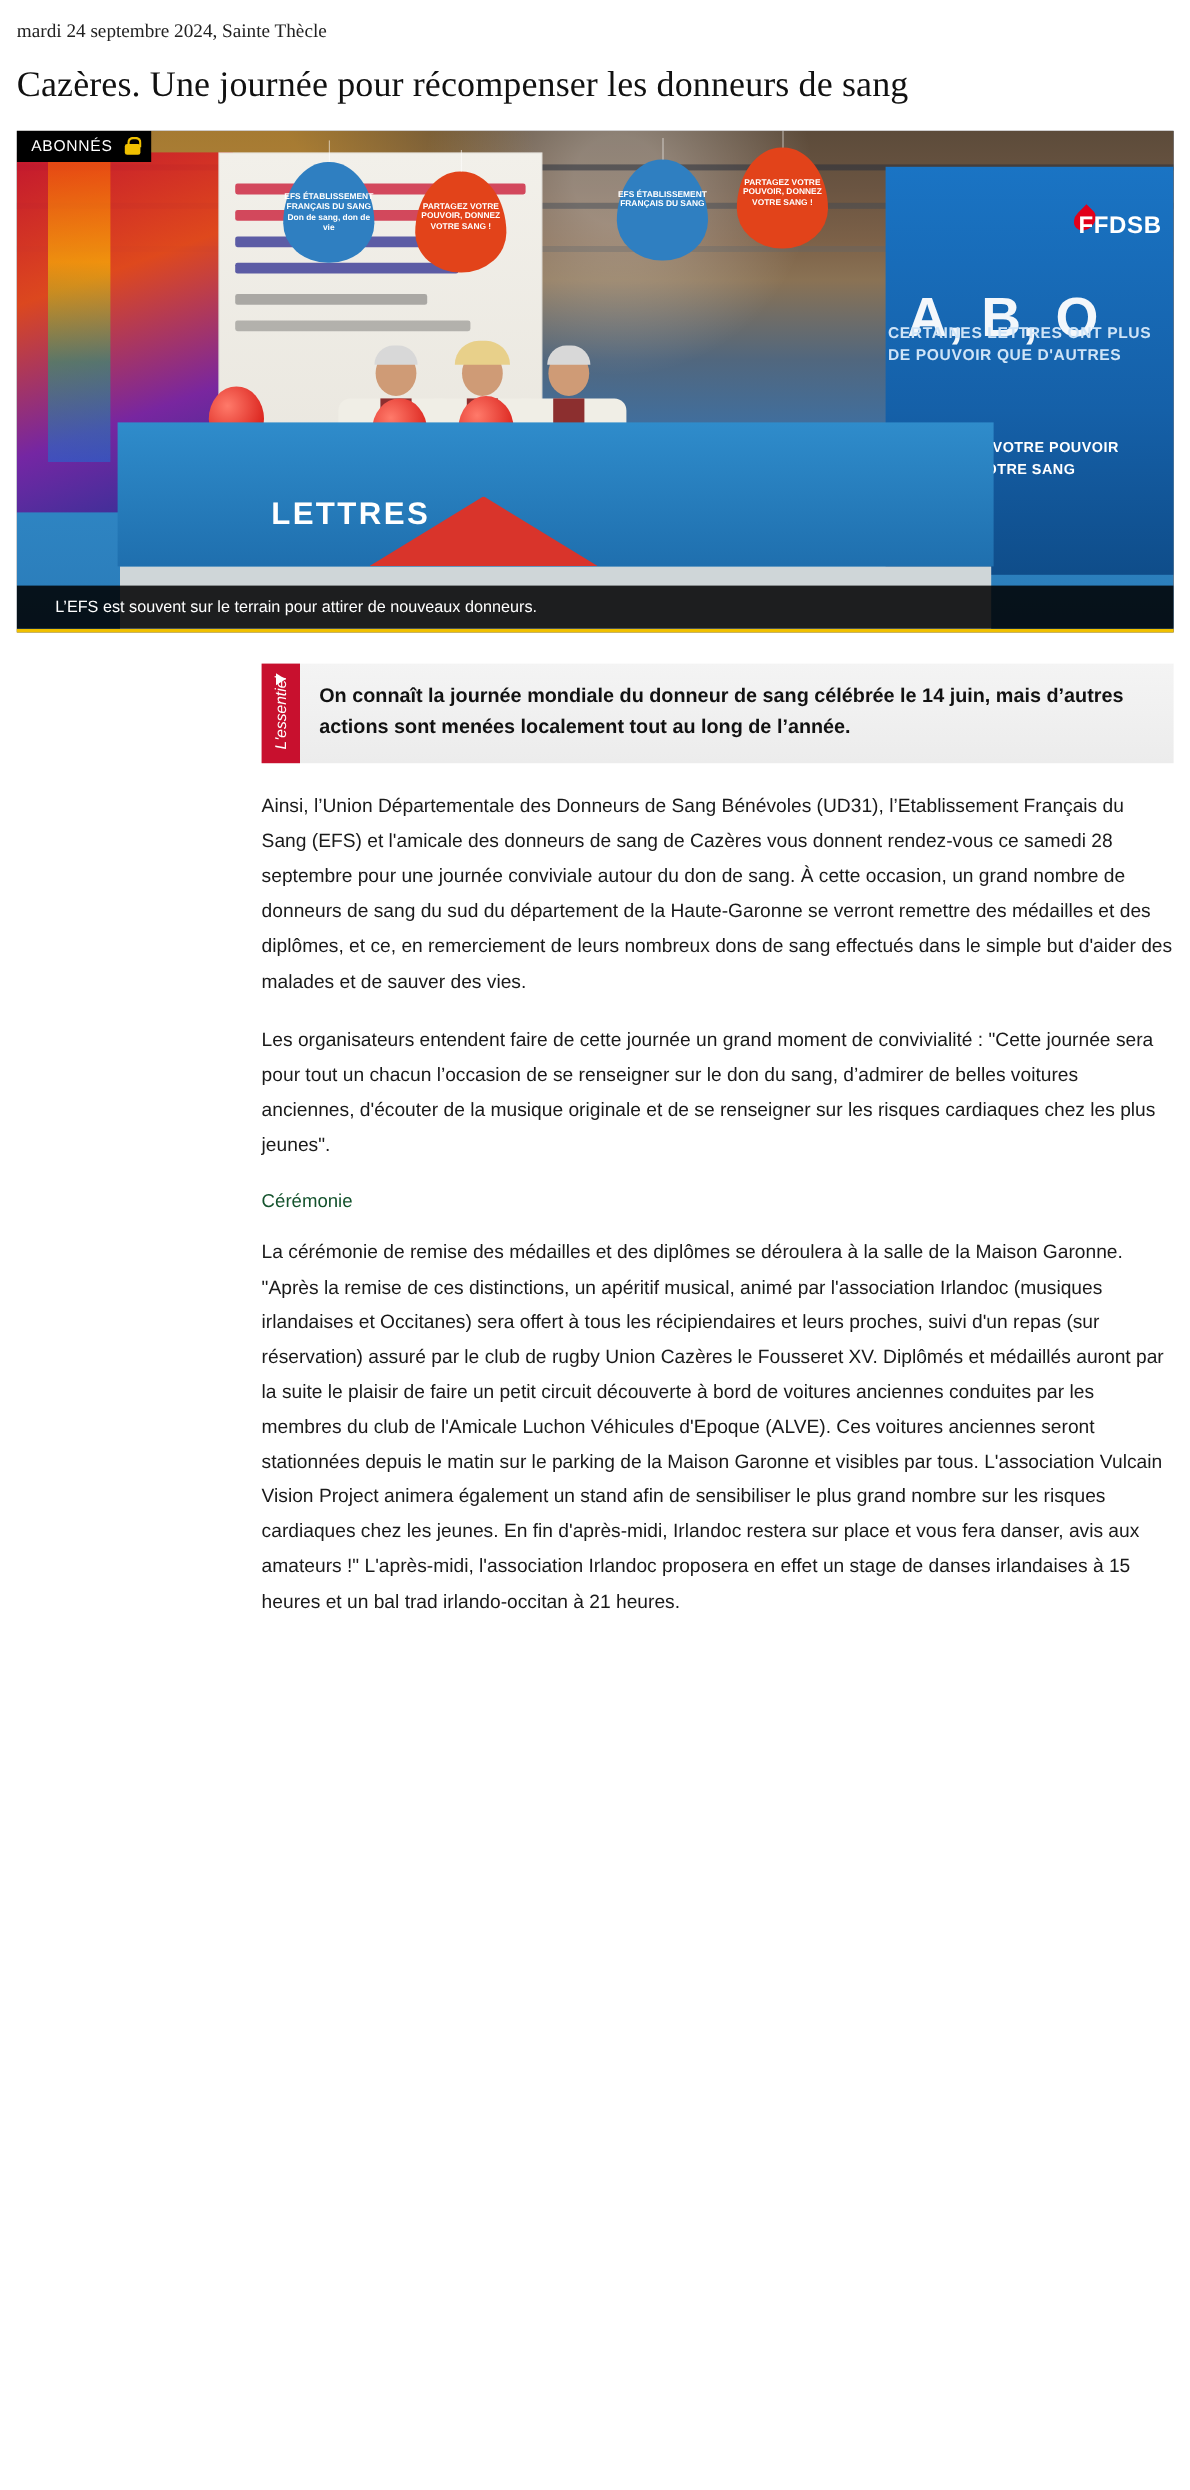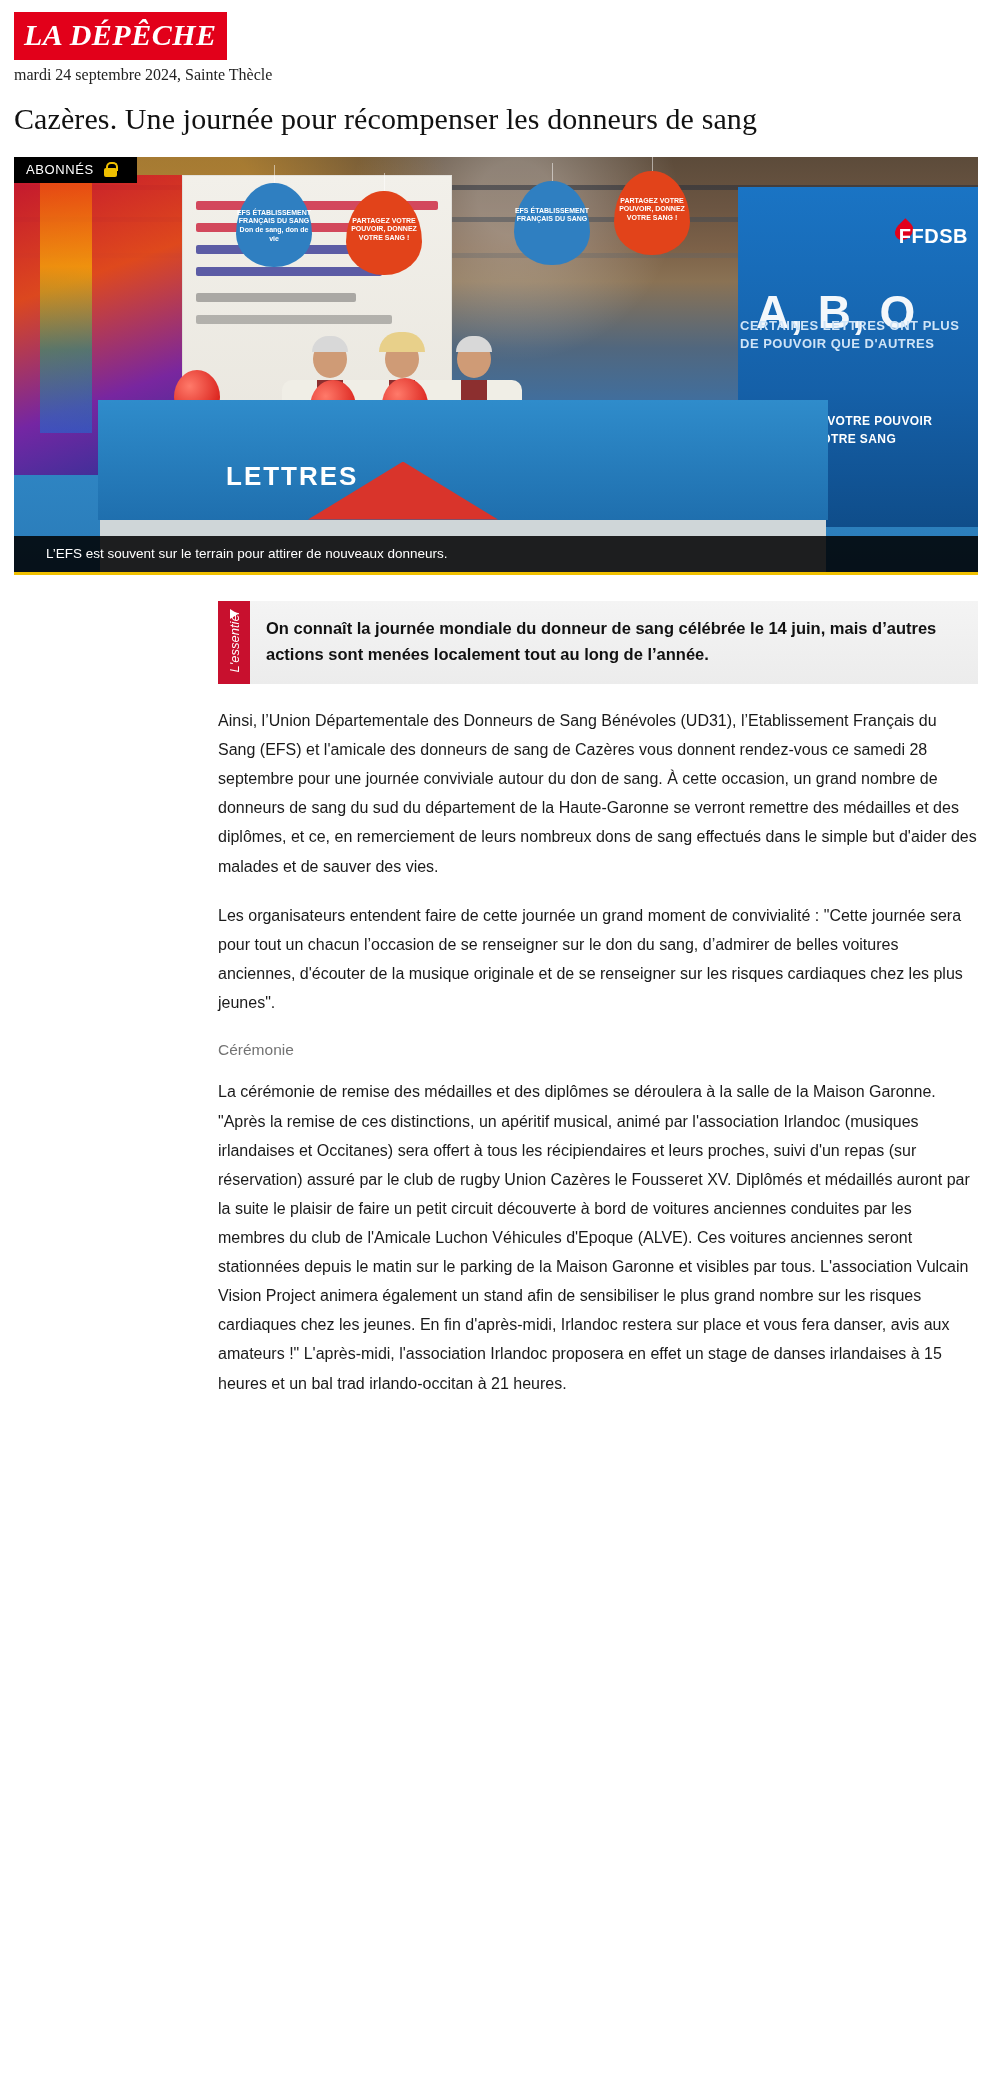--- a/index.html
+++ b/index.html
@@ -264,21 +264,21 @@
   .bal2 { left: 296px; bottom: 138px; }
   .bal3 { left: 368px; bottom: 140px; }
 
   .abonnes {
     position: absolute;
     left: 0; top: 0;
     background: #000000;
     color: #ffffff;
     font-size: 13px;
     letter-spacing: 0.6px;
-    padding: 5px 20px 6px 12px;
+    padding: 5px 9px 6px 12px;
     display: flex;
     align-items: center;
     gap: 10px;
   }
   .lock {
     width: 13px; height: 15px;
     position: relative;
     display: inline-block;
   }
   .lock-body {
@@ -356,31 +356,30 @@
   .article p {
     font-size: 16px;
     line-height: 1.82;
     color: #1a1a1a;
     margin: 0 0 20px 0;
     text-align: left;
   }
   .subhead {
     font-size: 15.5px;
     line-height: 1.7;
-    color: #737373;
+    color: #14532d;
     margin: 0 0 14px 0;
   }
 </style>
 </head>
 <body>
 
 <div class="page">
 
   <div class="masthead">
-    <div class="logo">LA DÉPÊCHE</div>
     <div class="dateline">mardi 24 septembre 2024, Sainte Thècle</div>
   </div>
 
   <h1 class="headline">Cazères. Une journée pour récompenser les donneurs de sang</h1>
 
   <div class="hero">
     <div class="hero-photo">
       <div class="beam b1"></div>
       <div class="beam b2"></div>
       <div class="beam b3"></div>

